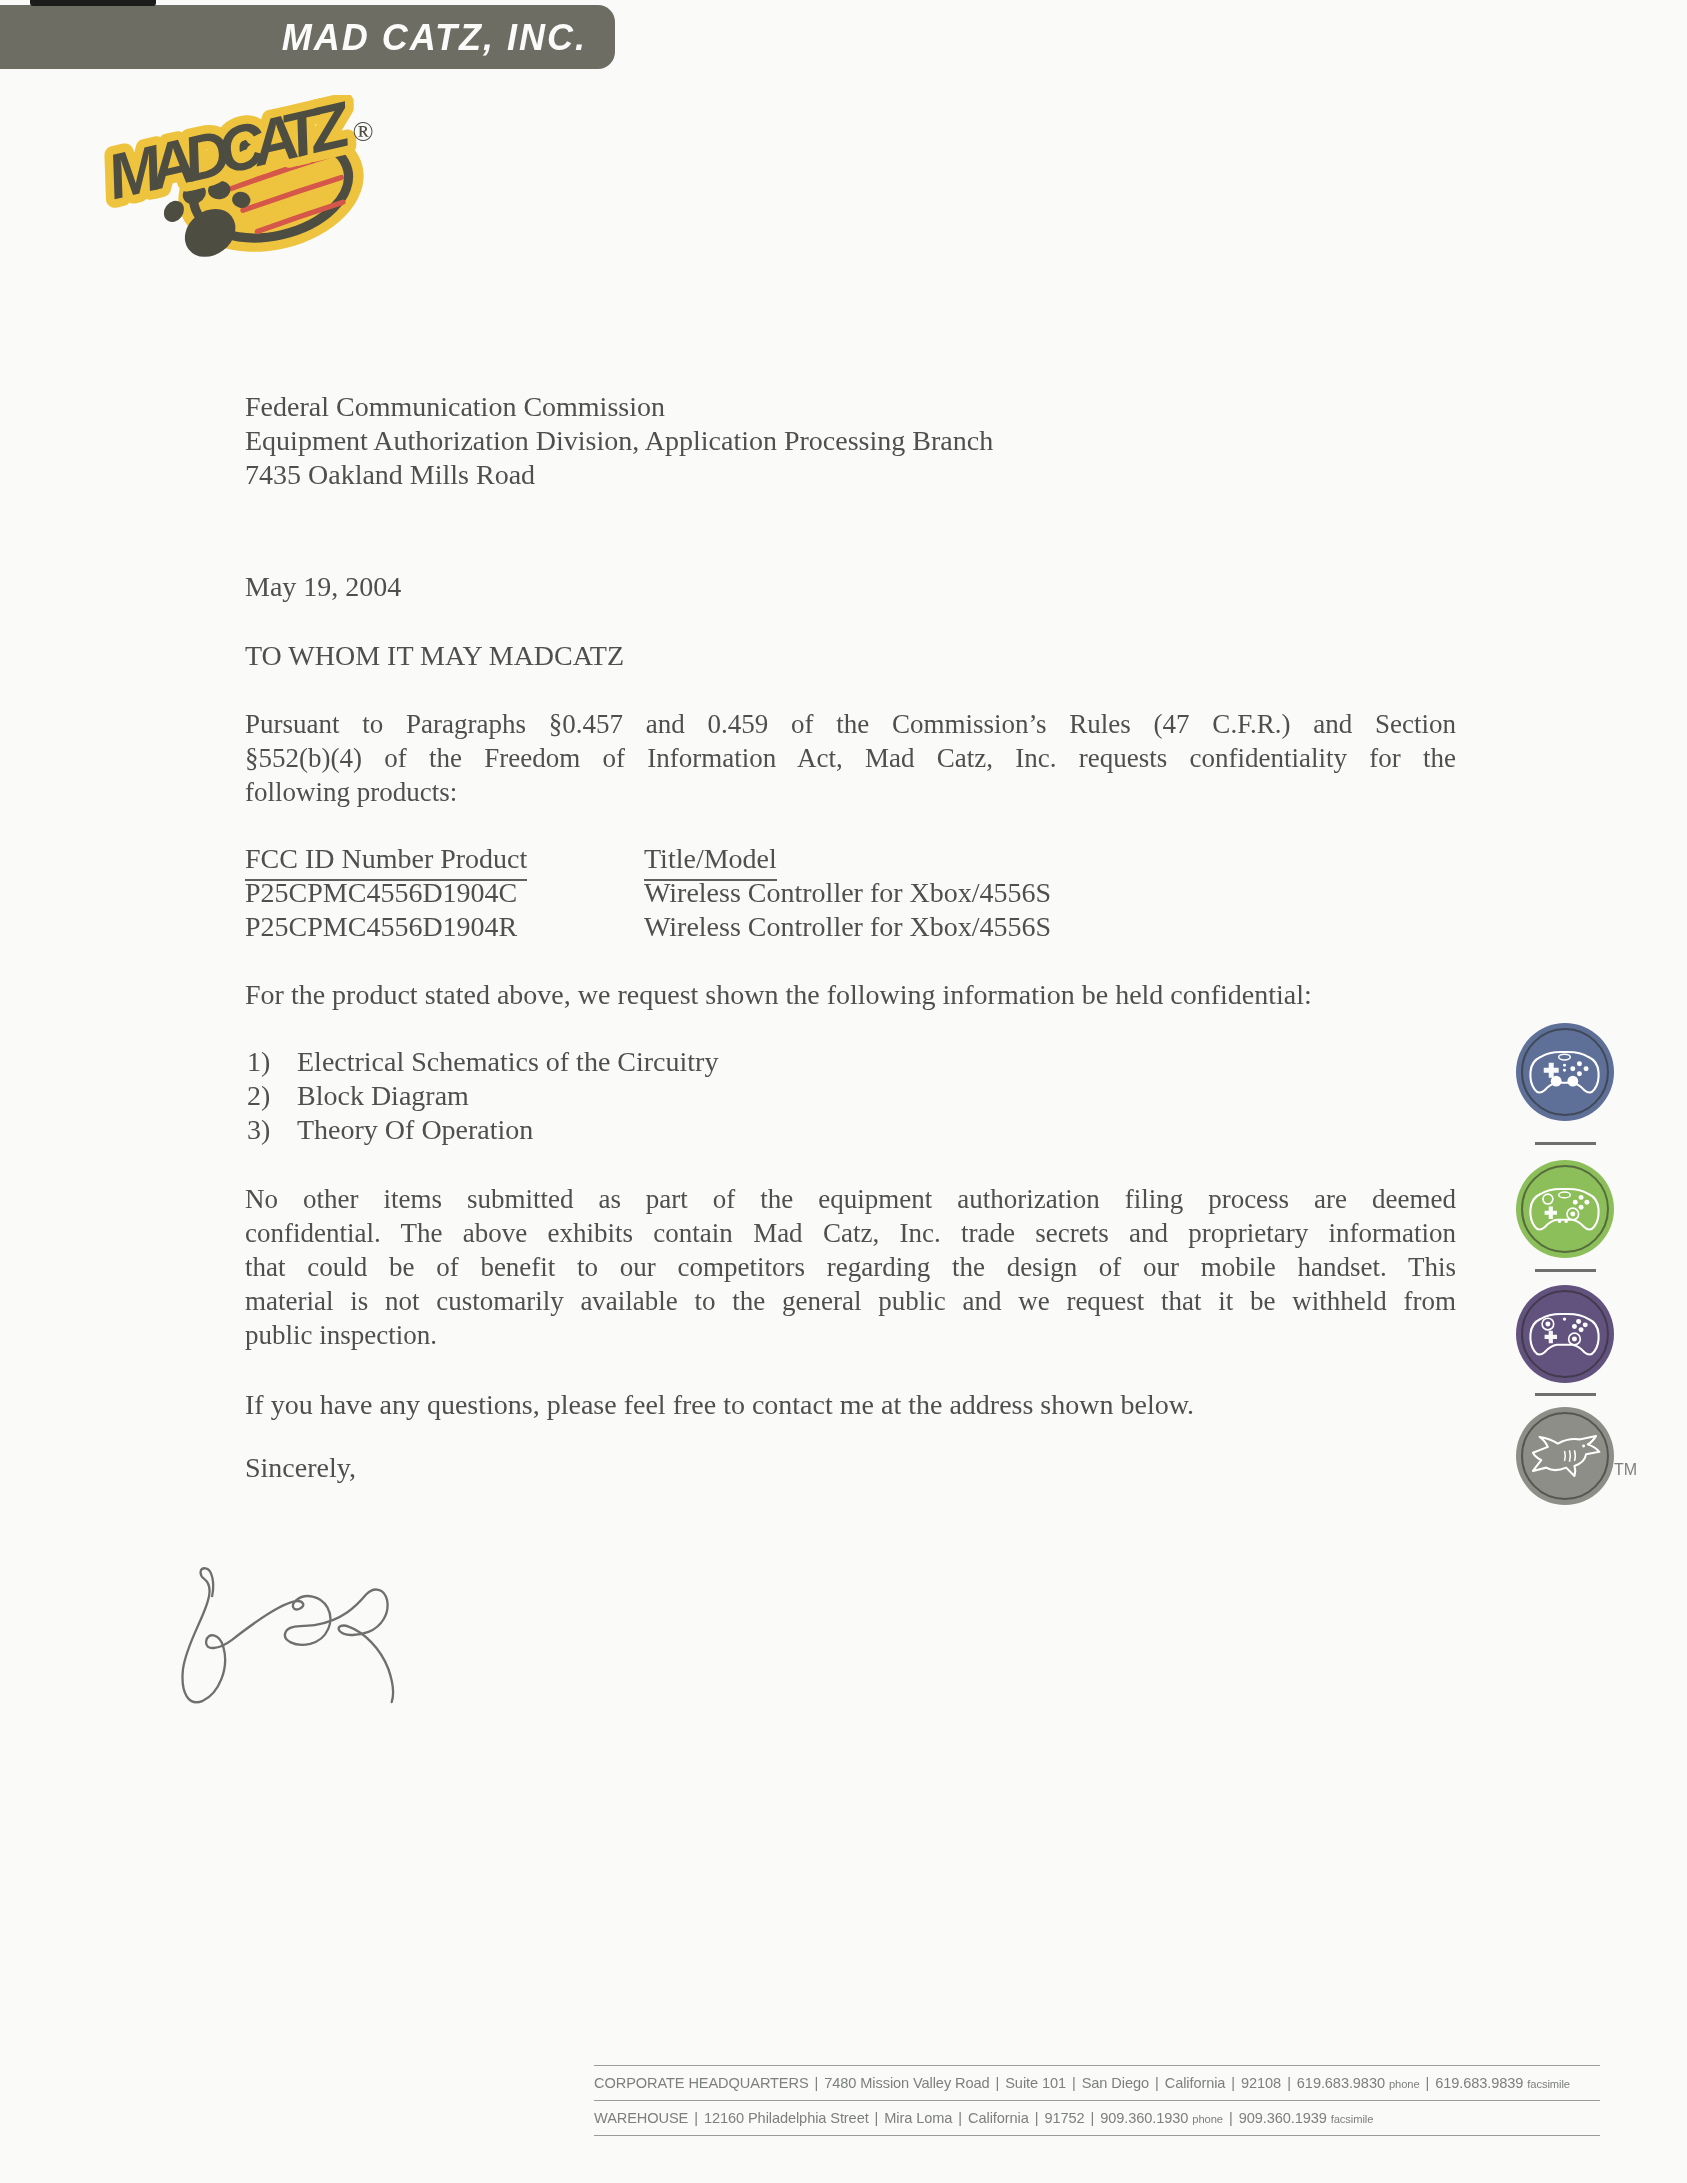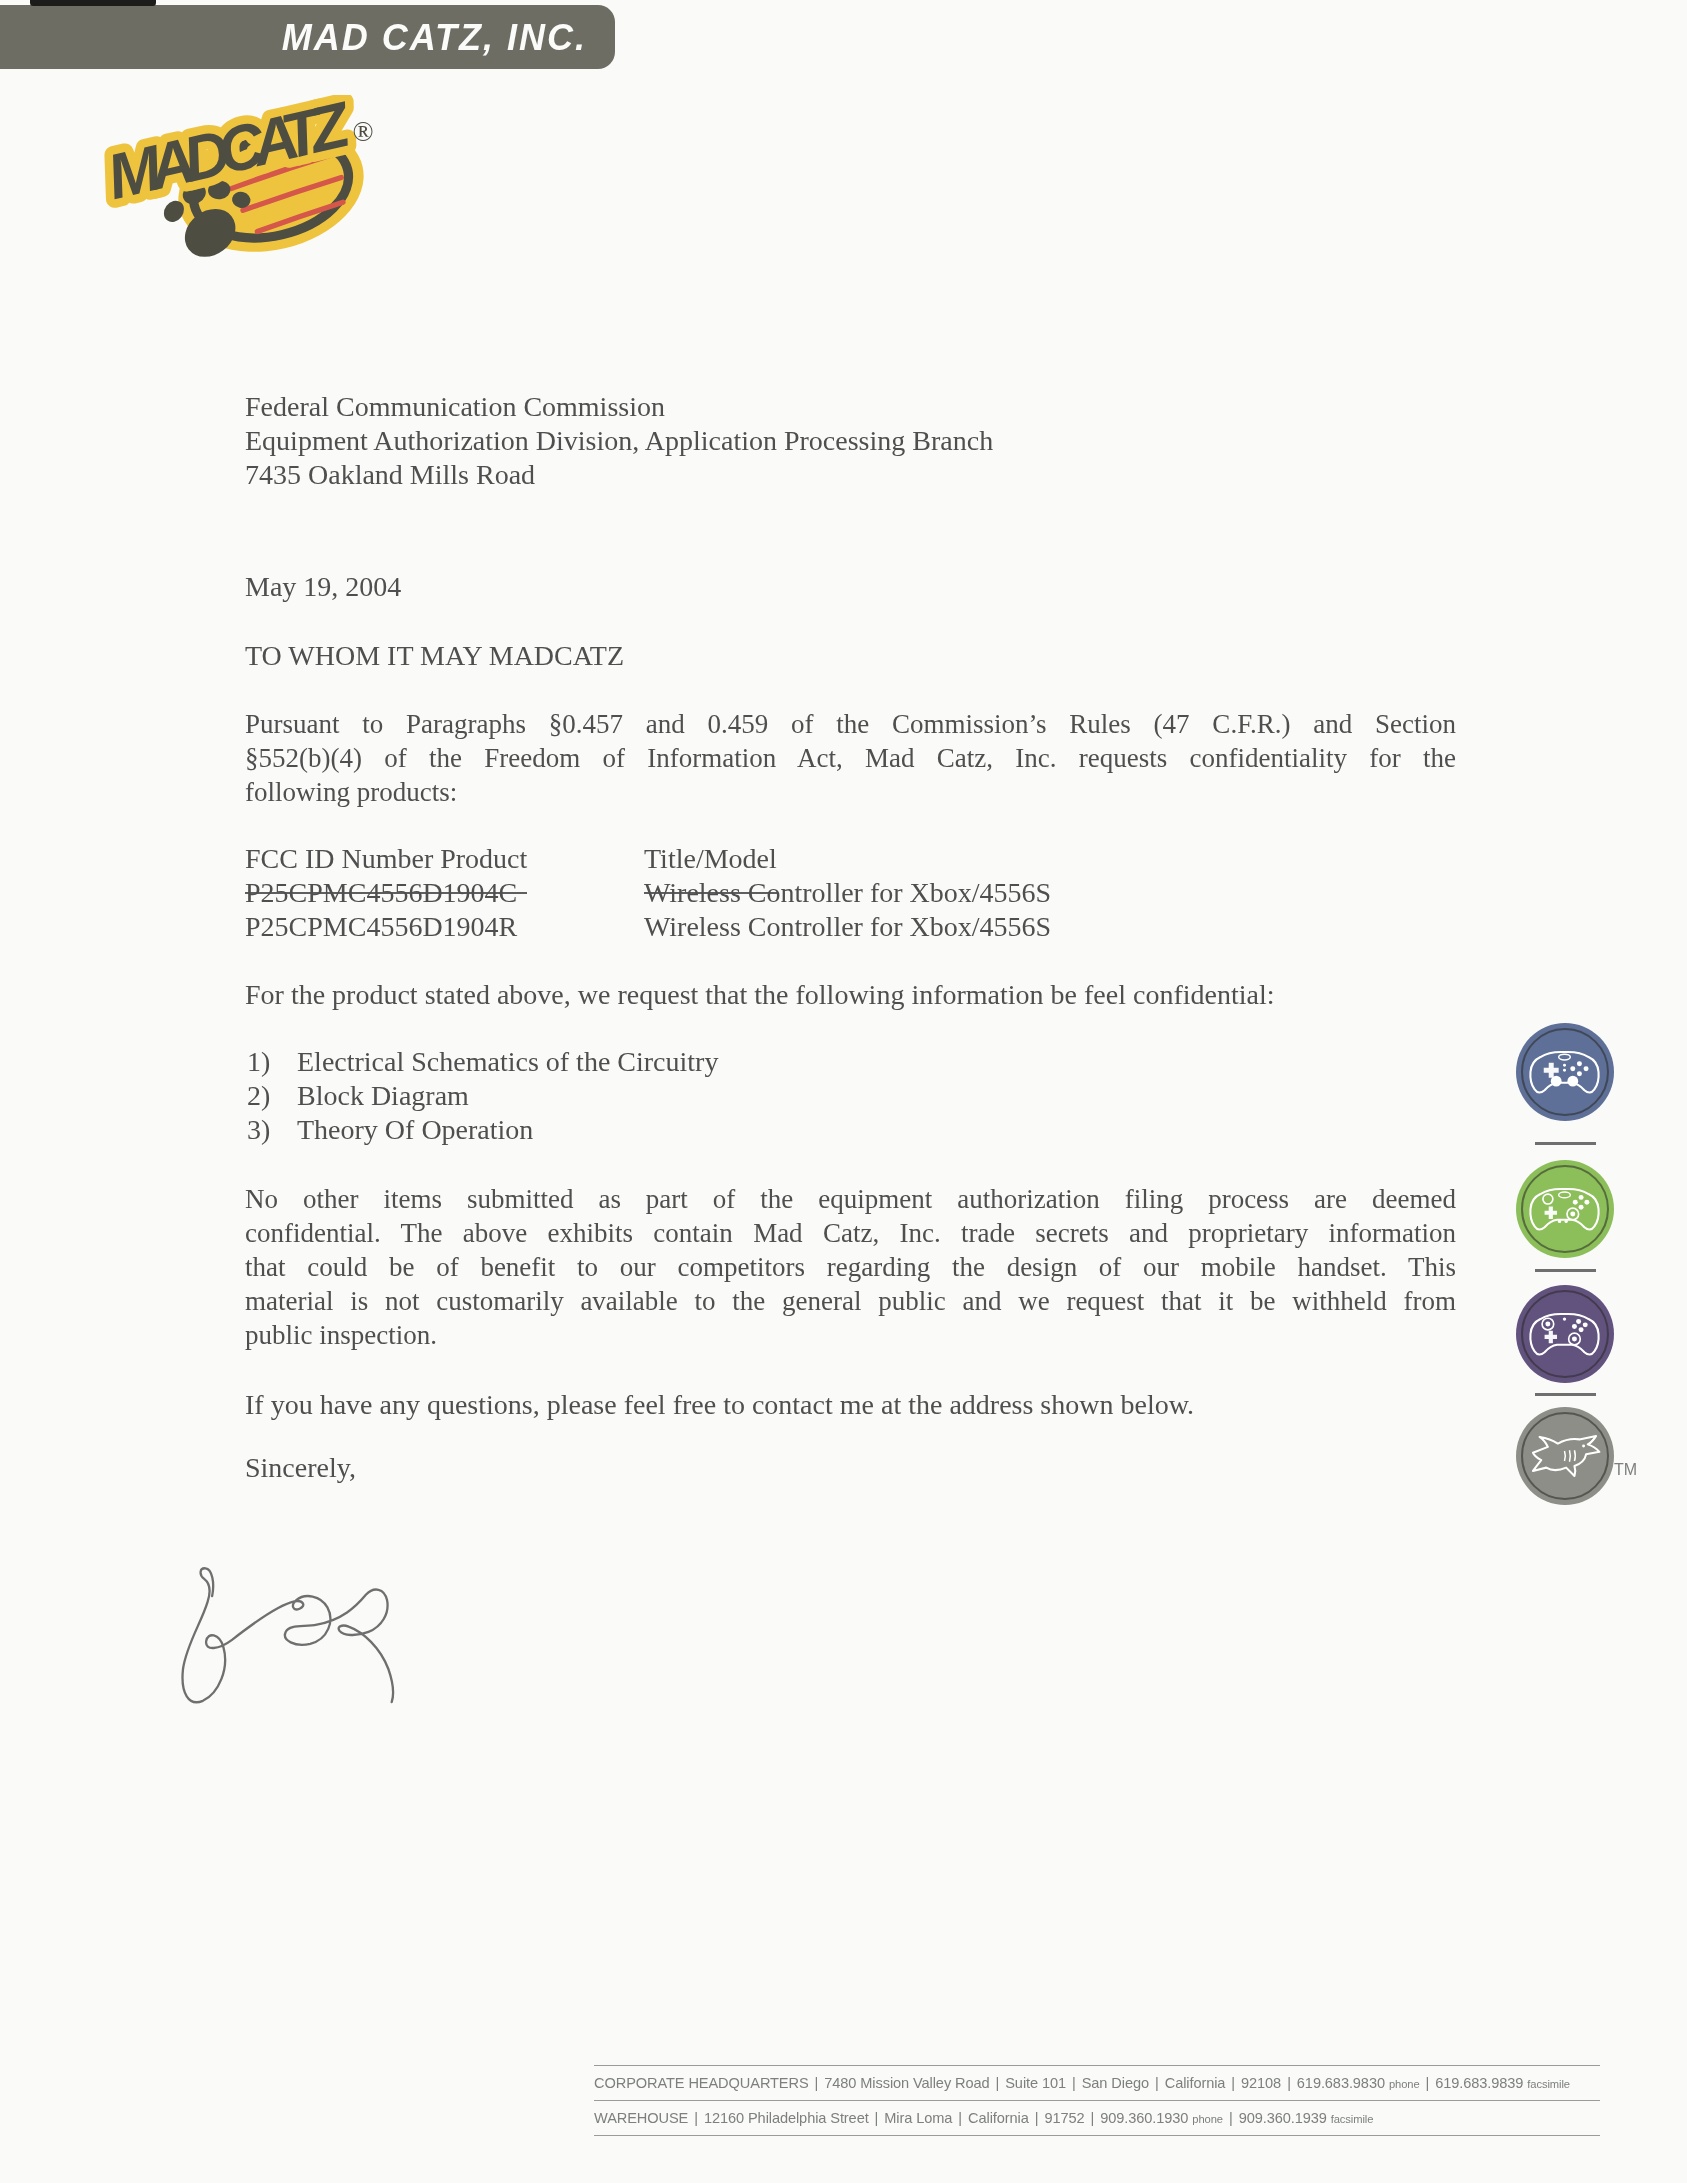--- a/index.html
+++ b/index.html
@@ -22,21 +22,21 @@
            border-radius:0 0 3.3px 3.3px;}
   
   .tblock{position:absolute;left:245px;font-size:28px;line-height:34px;white-space:nowrap;}
   .para{position:absolute;left:245px;width:1211px;font-size:27px;line-height:34px;}
   .jline{text-align:justify;text-align-last:justify;}
   .jline.last{text-align-last:left;}
   .fcc-table{position:absolute;left:245px;top:842px;font-size:28px;line-height:34px;}
   .fcc-row{white-space:nowrap;height:34px;}
   .fcc-col1{display:inline-block;width:392px;}
   .fcc-col2{display:inline-block;}
-  .th span{border-bottom:2.6px solid #5f5f5f;padding-bottom:18px;margin-top:8px;}
+  .th span{border-bottom:2.6px solid #5f5f5f;padding-bottom:5px;margin-top:8px;}
   .list{position:absolute;left:247px;top:1045px;font-size:28px;line-height:34px;}
   .list-num{display:inline-block;width:50px;}
   
   .badge{position:absolute;left:1516px;width:98px;height:98px;border-radius:50%;
          background:var(--badge-color,#888);}
   .badge::after{content:"";position:absolute;inset:4.6px;border-radius:50%;
          border:2.6px solid var(--badge-ring);}
   .badge svg{position:absolute;left:7.3px;top:20px;width:83px;height:58px;}
   .badge-divider{position:absolute;left:1535px;width:61px;height:2.6px;background:var(--divider);}
   .tm{position:absolute;left:1614px;top:1461px;font-family:"Liberation Sans",sans-serif;
@@ -111,21 +111,21 @@
     <div class="fcc-row">
       <div class="fcc-col1">P25CPMC4556D1904C</div>
       <div class="fcc-col2">Wireless Controller for Xbox/4556S</div>
     </div>
     <div class="fcc-row">
       <div class="fcc-col1">P25CPMC4556D1904R</div>
       <div class="fcc-col2">Wireless Controller for Xbox/4556S</div>
     </div>
   </div>
 
-  <div class="tblock" style="top:978px;">For the product stated above, we request that the following information be feel confidential:</div>
+  <div class="tblock" style="top:978px;">For the product stated above, we request shown the following information be held confidential:</div>
 
   <div class="list">
     <div><span class="list-num">1)</span><span>Electrical Schematics of the Circuitry</span></div>
     <div><span class="list-num">2)</span><span>Block Diagram</span></div>
     <div><span class="list-num">3)</span><span>Theory Of Operation</span></div>
   </div>
 
   <div class="para" style="top:1182px;">
     <div class="jline">No other items submitted as part of the equipment authorization filing process are deemed</div>
     <div class="jline">confidential. The above exhibits contain Mad Catz, Inc. trade secrets and proprietary information</div>

